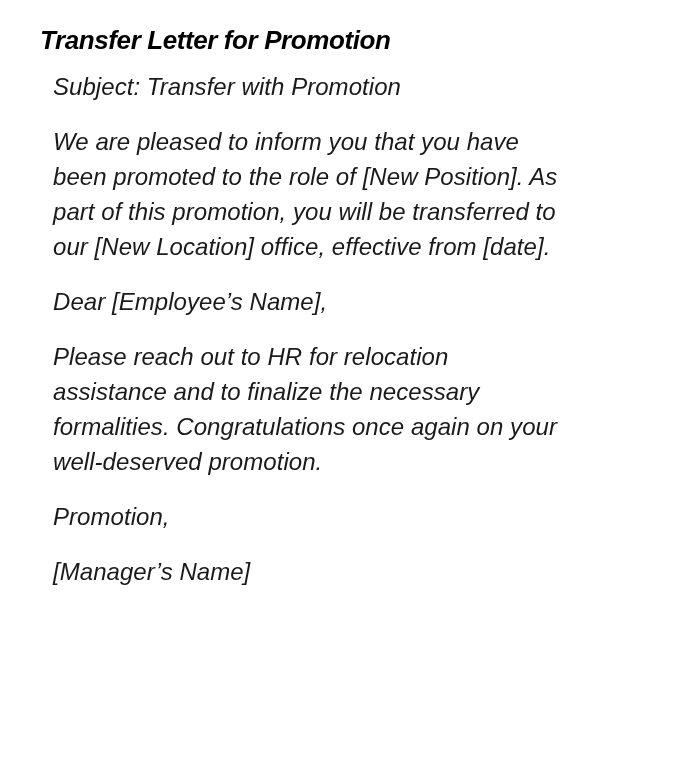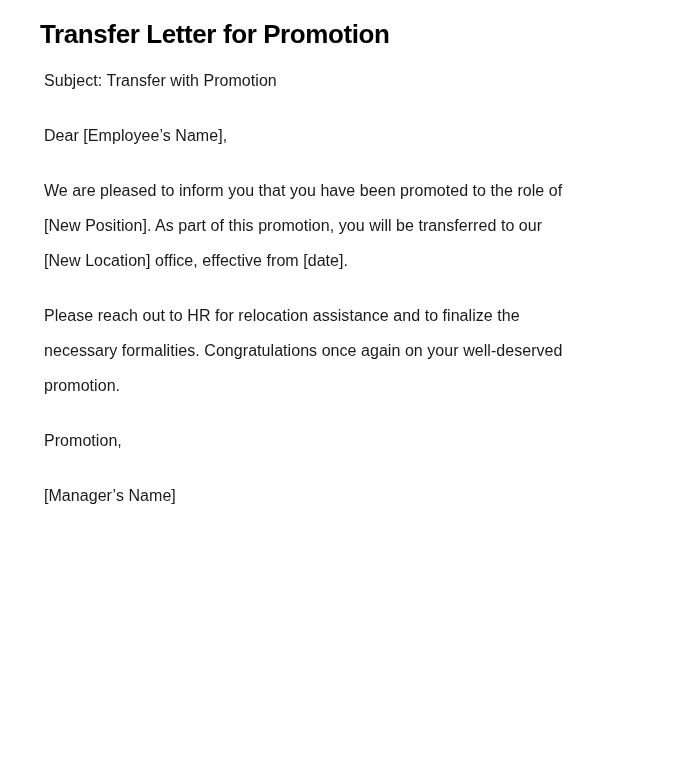--- a/index.html
+++ b/index.html
@@ -9,45 +9,46 @@
     }
     body {
       width: 700px;
       height: 762px;
       overflow: hidden;
       font-family: "Liberation Sans", sans-serif;
       color: #1a1a1a;
     }
     .page {
       position: relative;
-      padding: 16px 40px 0 40px;
+      padding: 22px 40px 0 40px;
       box-sizing: border-box;
       width: 616px;
+      font-style: italic;
     }
     .title {
       font-size: 26px;
       font-weight: bold;
       color: #000000;
       margin: 0;
       line-height: 36px;
       letter-spacing: -0.4px;
     }
     .para {
-      font-size: 16px;
+      font-size: 24px;
       line-height: 35px;
-      margin: 4px;
+      margin: 13px;
       letter-spacing: 0.05px;
     }
     .subject { margin-top: 11px; }
     .gap { margin-top: 20px; }
   </style>
 </head>
 <body>
 
 <div class="page">
   <h1 class="title">Transfer Letter for Promotion</h1>
   <p class="para subject">Subject: Transfer with Promotion</p>
+  <p class="para gap">We are pleased to inform you that you have been promoted to the role of [New Position]. As part of this promotion, you will be transferred to our [New Location] office, effective from [date].</p>
   <p class="para gap">Dear [Employee’s Name],</p>
-  <p class="para gap">We are pleased to inform you that you have been promoted to the role of [New Position]. As part of this promotion, you will be transferred to our [New Location] office, effective from [date].</p>
   <p class="para gap">Please reach out to HR for relocation assistance and to finalize the necessary formalities. Congratulations once again on your well-deserved promotion.</p>
   <p class="para gap">Promotion,</p>
   <p class="para gap">[Manager’s Name]</p>
 </div>
 
 </body></html>

